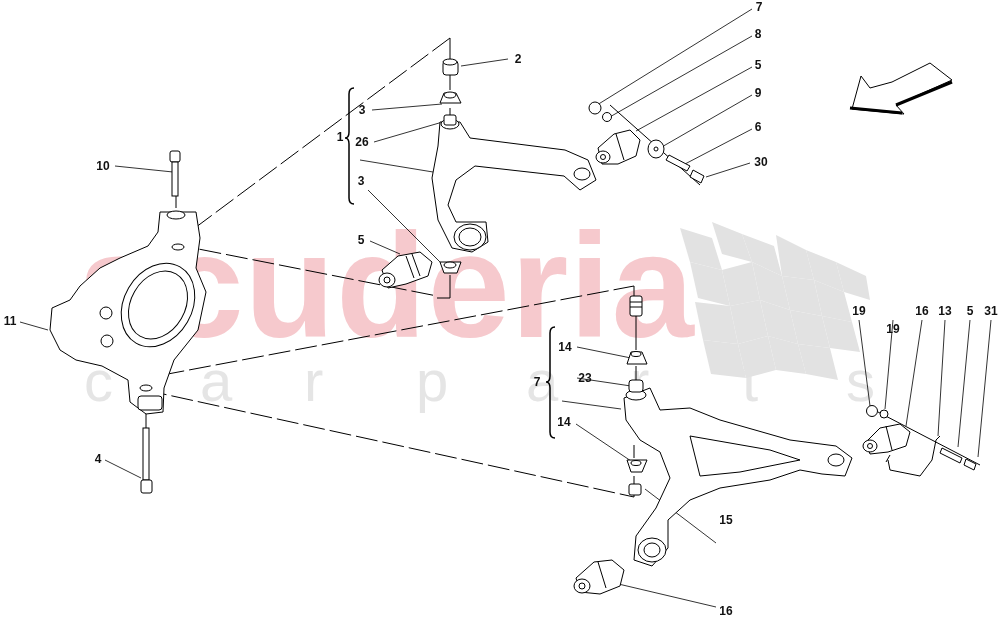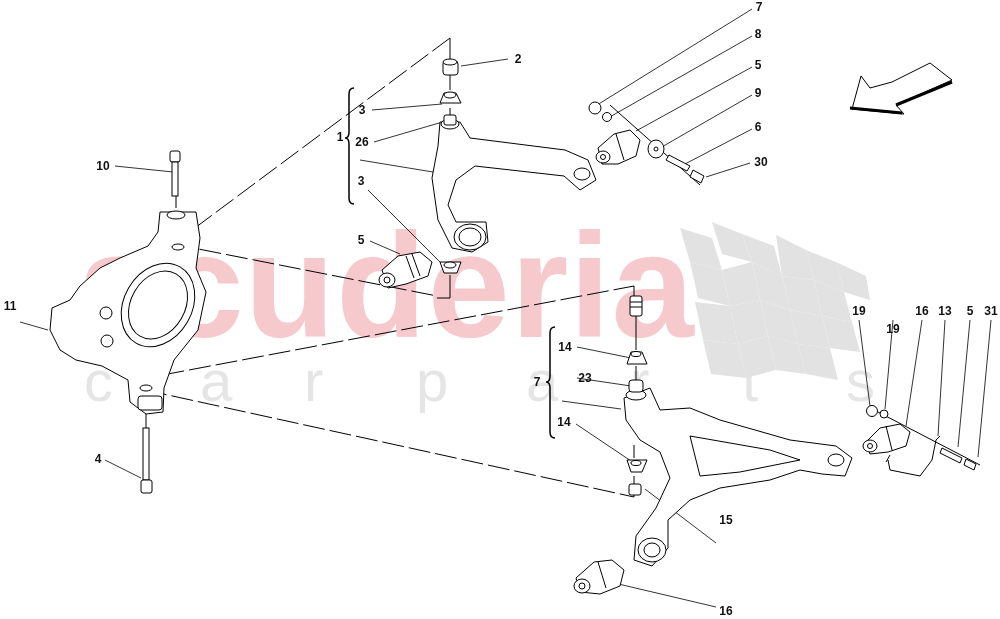--- a/index.html
+++ b/index.html
@@ -247,21 +247,21 @@
     </g>
   </svg>
 
   <div class="lbl" style="left:518px;top:59px">2</div>
   <div class="lbl" style="left:362px;top:110px">3</div>
   <div class="lbl" style="left:340px;top:137px">1</div>
   <div class="lbl" style="left:362px;top:142px">26</div>
   <div class="lbl" style="left:361px;top:181px">3</div>
   <div class="lbl" style="left:103px;top:166px">10</div>
   <div class="lbl" style="left:361px;top:240px">5</div>
-  <div class="lbl" style="left:10px;top:306px">11</div>
+  <div class="lbl" style="left:10px;top:321px">11</div>
   <div class="lbl" style="left:98px;top:459px">4</div>
   <div class="lbl" style="left:759px;top:7px">7</div>
   <div class="lbl" style="left:758px;top:34px">8</div>
   <div class="lbl" style="left:758px;top:65px">5</div>
   <div class="lbl" style="left:758px;top:93px">9</div>
   <div class="lbl" style="left:758px;top:127px">6</div>
   <div class="lbl" style="left:761px;top:162px">30</div>
   <div class="lbl" style="left:565px;top:347px">14</div>
   <div class="lbl" style="left:537px;top:382px">7</div>
   <div class="lbl" style="left:585px;top:378px">23</div>

